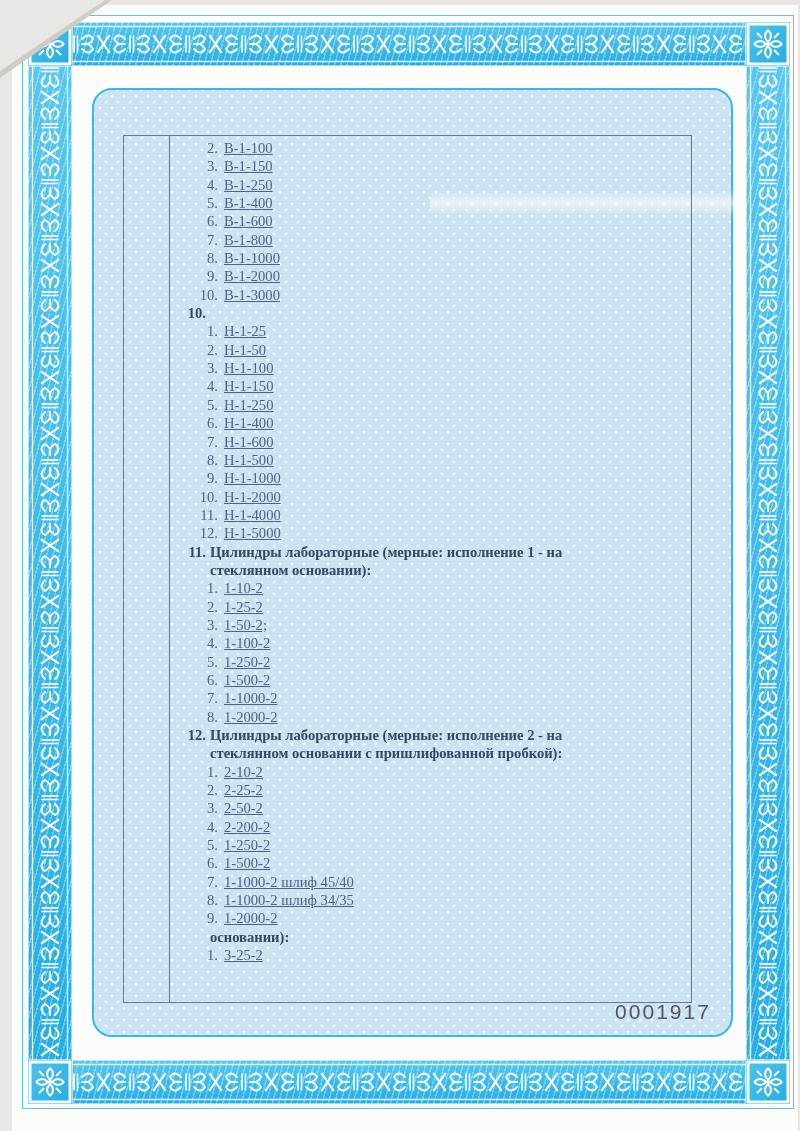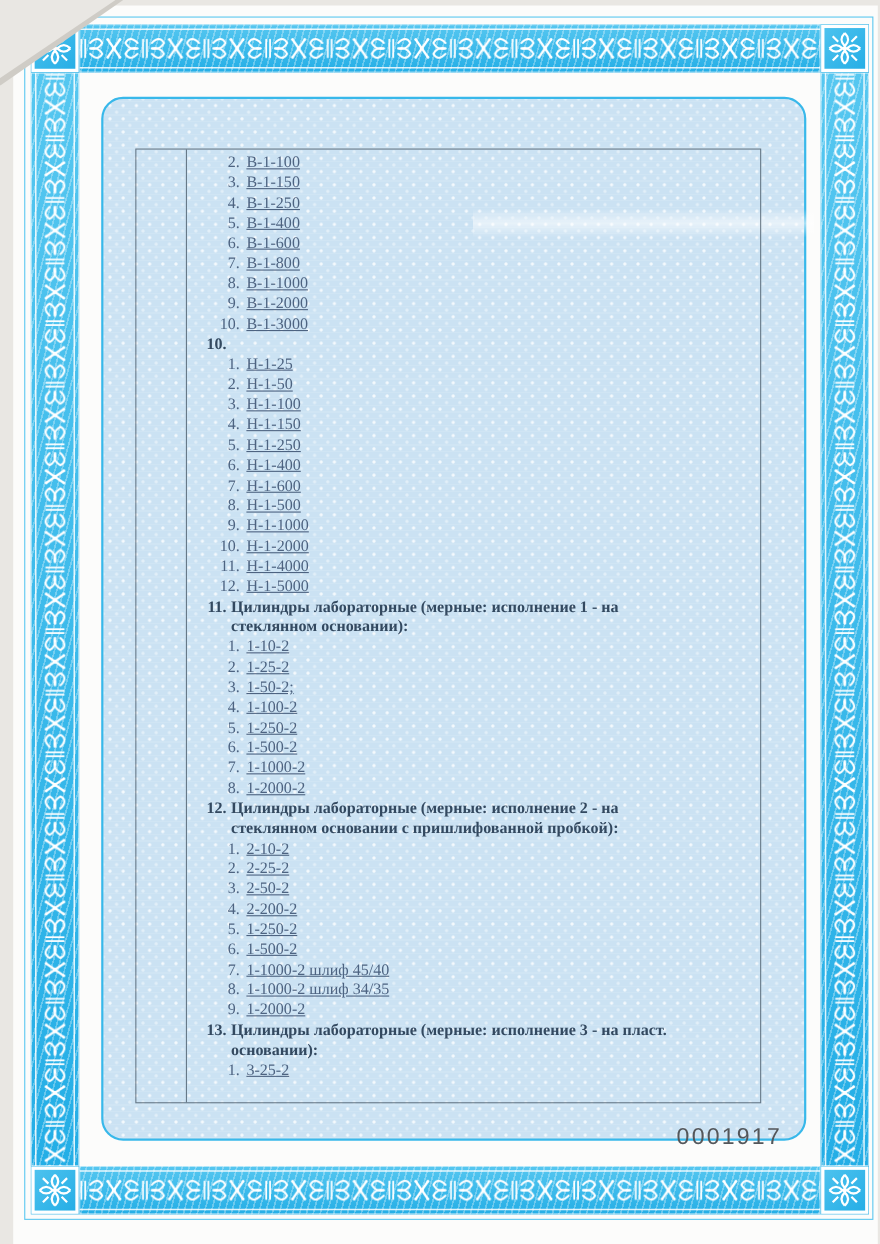--- a/index.html
+++ b/index.html
@@ -81,21 +81,21 @@
   .line{ line-height:18.35px; font-size:14.6px; color:var(--text-regular); white-space:nowrap; }
   .line.item{ display:flex; }
   .line.item .num{ width:36px; text-align:right; flex:0 0 auto; }
   .line.item .val{ margin-left:6px;text-decoration:underline; }
   .line.head{ display:flex; font-weight:bold; color:var(--text-bold); }
   .line.head .hnum{ width:24px; text-align:right; flex:0 0 auto; }
   .line.head .htext{ margin-left:4px; }
   .line.head.cont{ display:block; padding-left:28px; }
   
   .serial{
-    position:absolute; z-index:4; left:593px; top:1022px; width:140px;
+    position:absolute; z-index:4; left:593px; top:1000px; width:140px;
     text-align:center;
     font-family:"Liberation Sans", sans-serif;
     font-size:21px; letter-spacing:2px; color:var(--serial);
   }
   
   .corner-fold{
     position:absolute; z-index:5; left:0; top:0; width:112px; height:78px;
     background:#cfccc6;
     clip-path:polygon(0 0,100% 0,0 100%);
   }
@@ -354,24 +354,20 @@
           <div class="line item">
             <span class="num">8.</span>
             <span class="val">1-1000-2 шлиф 34/35</span>
           </div>
           <div class="line item">
             <span class="num">9.</span>
             <span class="val">1-2000-2</span>
           </div>
         </div>
         <div>
-          <div class="line head">
-            <span class="hnum">13.</span>
-            <span class="htext">Цилиндры лабораторные (мерные: исполнение 3 - на пласт.</span>
-          </div>
           <div class="line head cont">основании):</div>
           <div class="line item">
             <span class="num">1.</span>
             <span class="val">3-25-2</span>
           </div>
         </div>
       </div>
   </div>
 </div>
 

